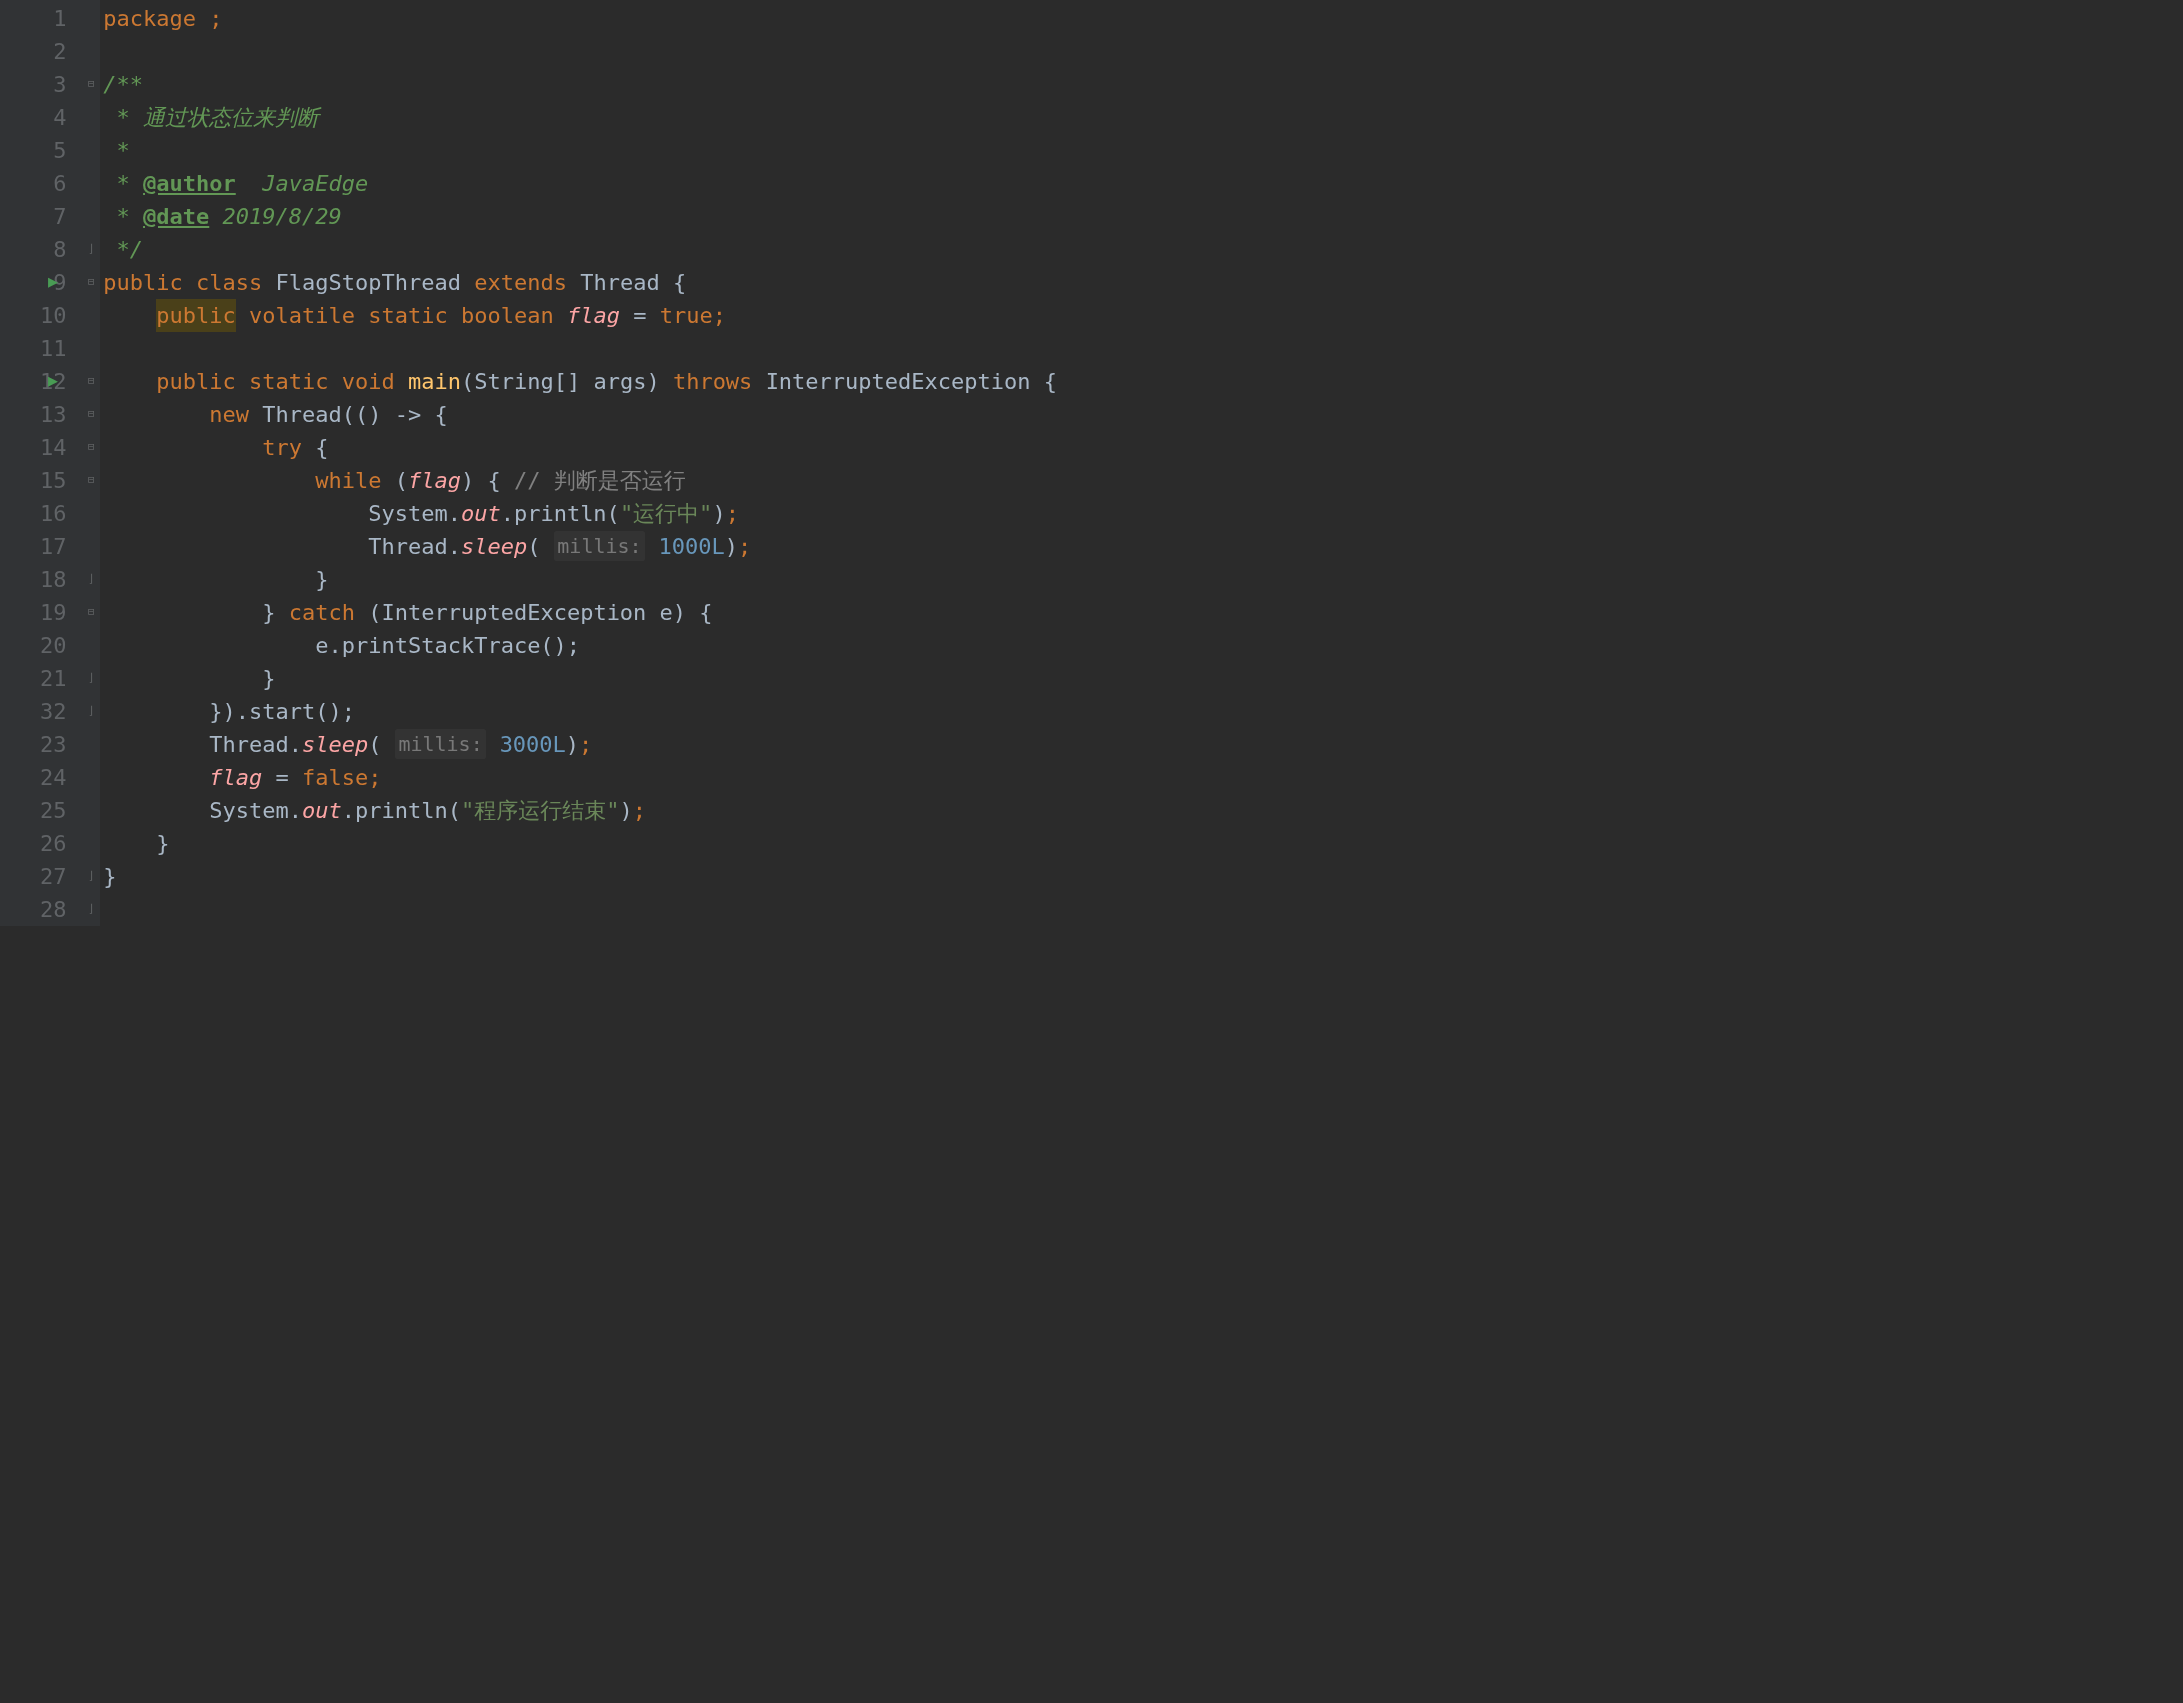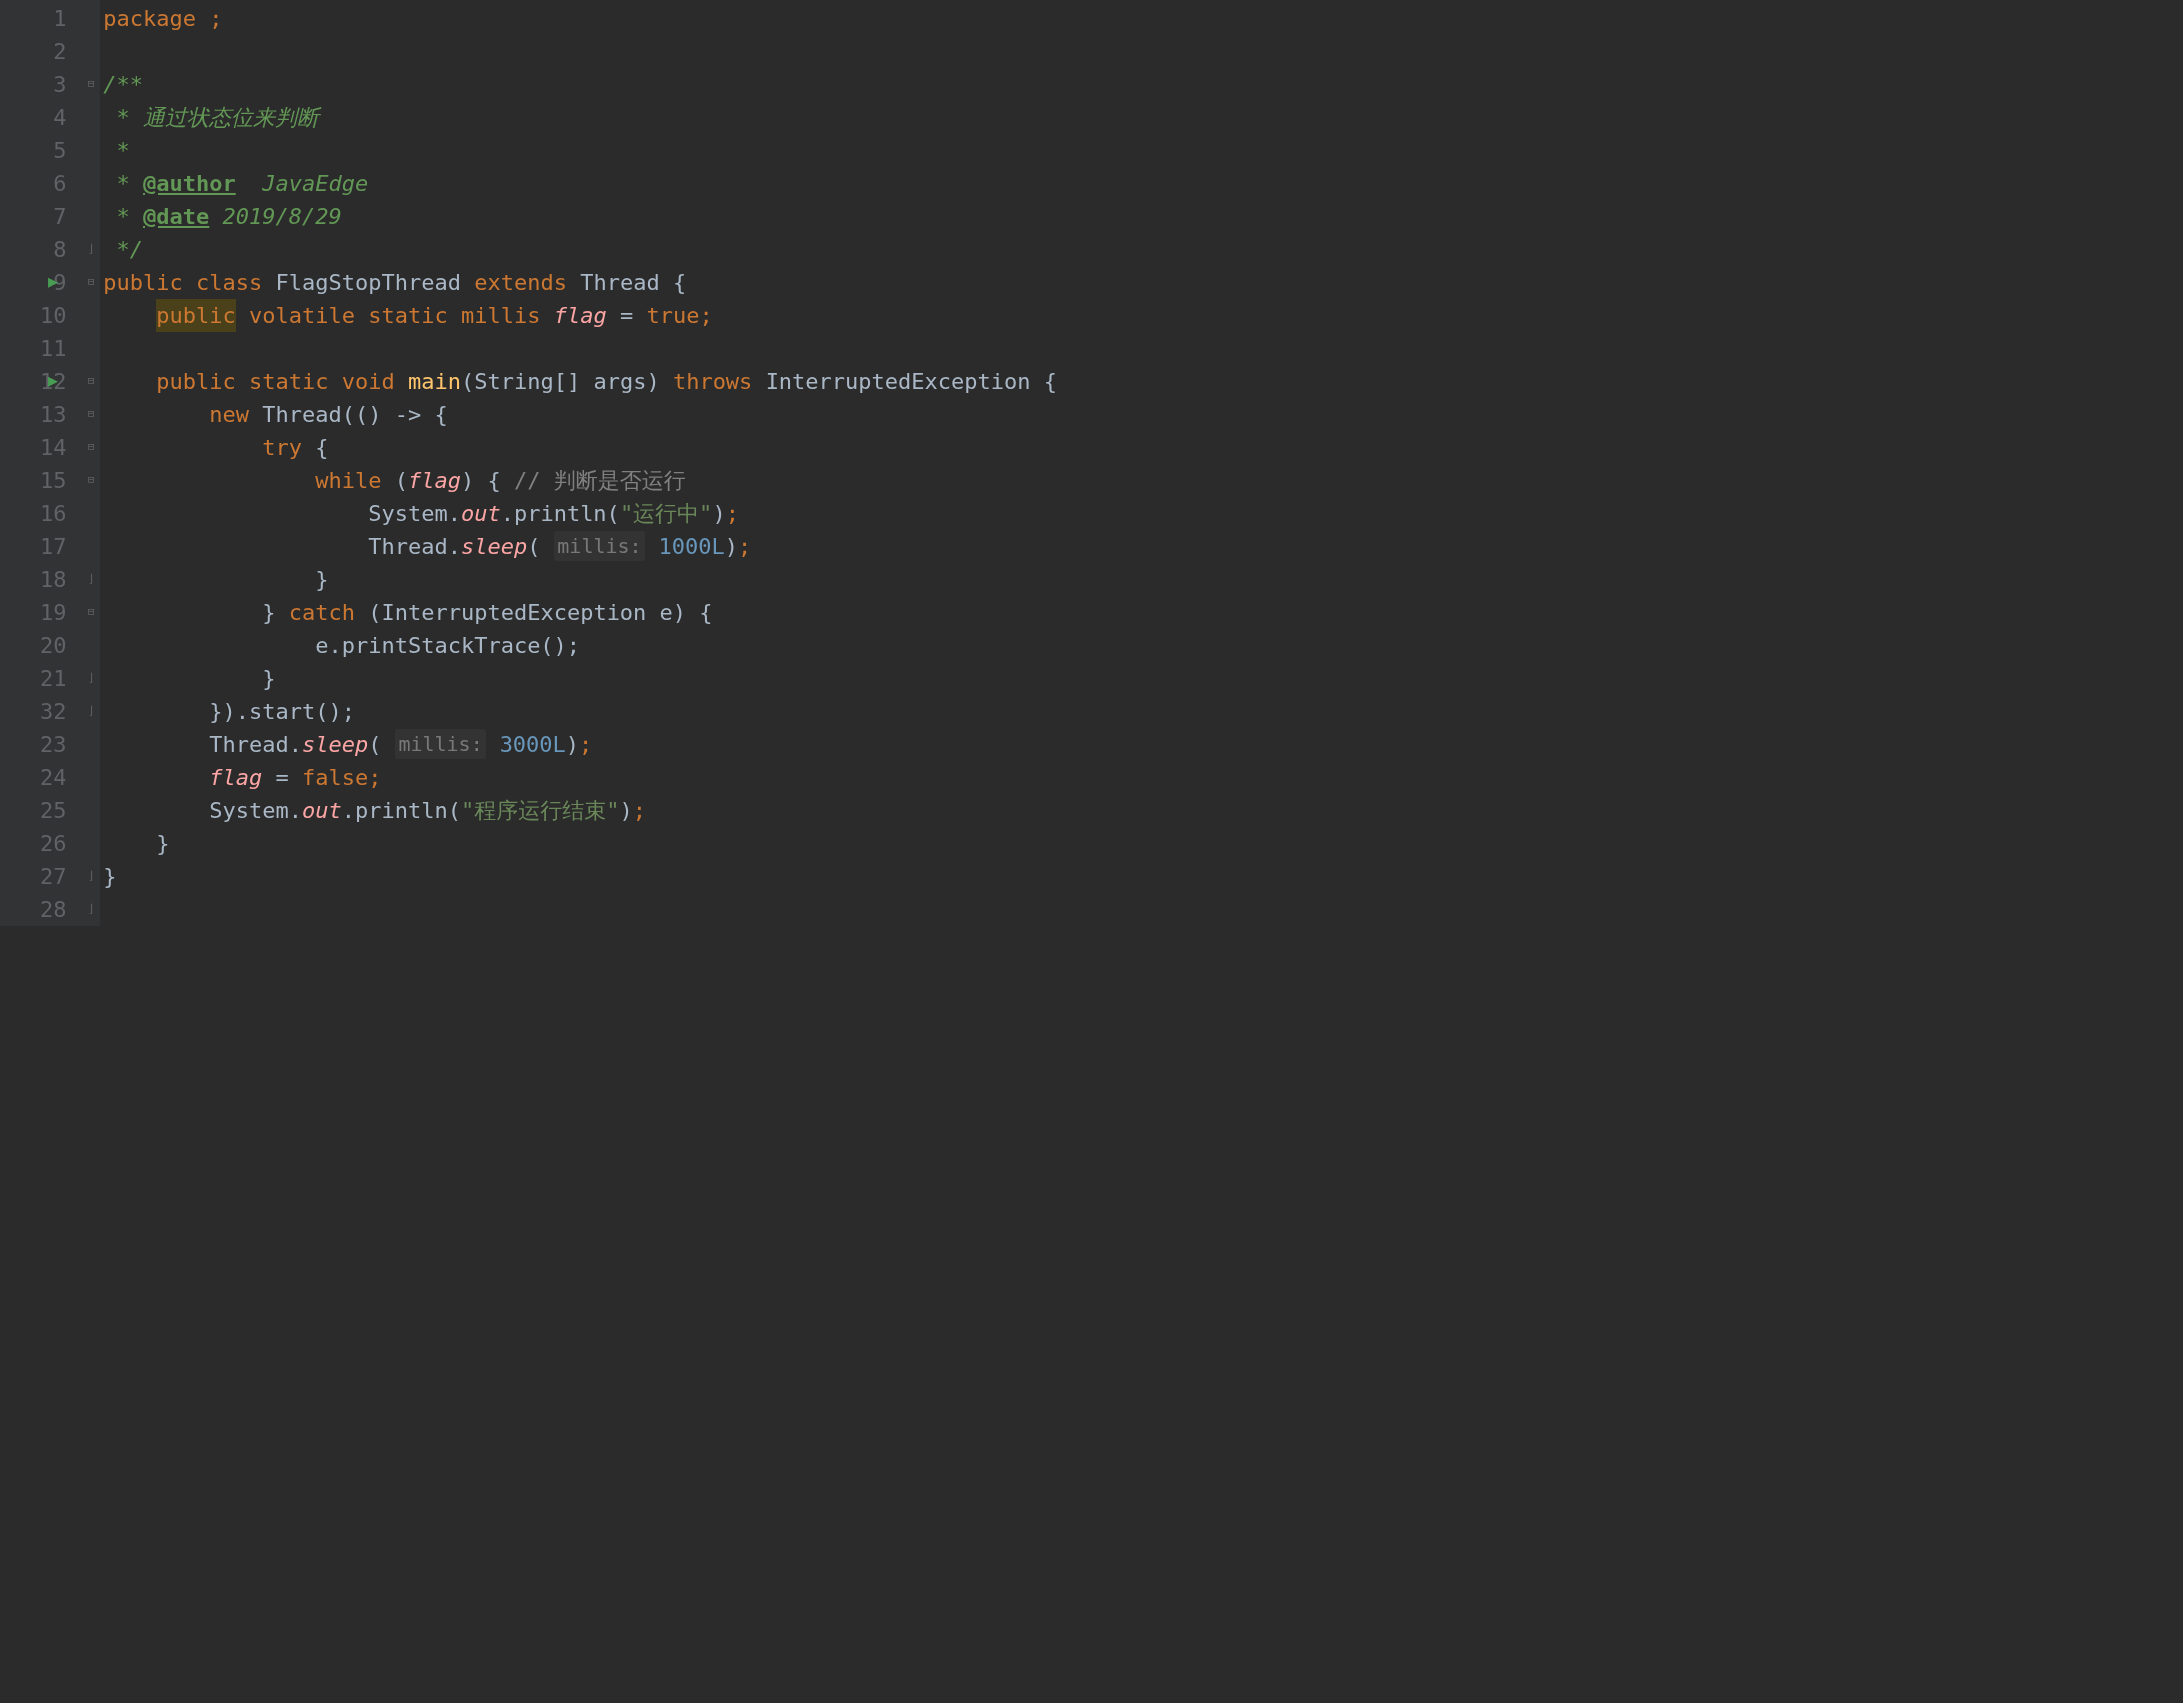--- a/index.html
+++ b/index.html
@@ -220,21 +220,21 @@
 <div class="editor">
   <div class="code-line"><span class="kw-orange">package</span><span class="text-gray"> </span><span class="kw-orange">;</span></div>
   <div class="code-line"></div>
   <div class="code-line"><span class="comment-green">/**</span></div>
   <div class="code-line"><span class="comment-green"> * </span><span class="comment-green">通过状态位来判断</span></div>
   <div class="code-line"><span class="comment-green"> *</span></div>
   <div class="code-line"><span class="comment-green"> * </span><span class="comment-tag">@author</span><span class="comment-green">  JavaEdge</span></div>
   <div class="code-line"><span class="comment-green"> * </span><span class="comment-tag">@date</span><span class="comment-green"> 2019/8/29</span></div>
   <div class="code-line"><span class="comment-green"> */</span></div>
   <div class="code-line"><span class="kw-orange">public</span><span> </span><span class="kw-orange">class</span><span> </span><span class="text-gray">FlagStopThread</span><span> </span><span class="kw-orange">extends</span><span> </span><span class="text-gray">Thread</span><span> </span><span class="text-gray">{</span></div>
-  <div class="code-line"><span>    </span><span class="highlight-public">public</span><span> </span><span class="kw-orange">volatile</span><span> </span><span class="kw-orange">static</span><span> </span><span class="kw-orange">millis</span><span> </span><span class="kw-purple">flag</span><span class="text-gray"> = </span><span class="kw-orange">true</span><span class="kw-orange">;</span></div>
+  <div class="code-line"><span>    </span><span class="highlight-public">public</span><span> </span><span class="kw-orange">volatile</span><span> </span><span class="kw-orange">static</span><span> </span><span class="kw-orange">boolean</span><span> </span><span class="kw-purple">flag</span><span class="text-gray"> = </span><span class="kw-orange">true</span><span class="kw-orange">;</span></div>
   <div class="code-line"></div>
   <div class="code-line"><span>    </span><span class="kw-orange">public</span><span> </span><span class="kw-orange">static</span><span> </span><span class="kw-orange">void</span><span> </span><span class="text-yellow">main</span><span class="text-gray">(String[] args)</span><span> </span><span class="kw-orange">throws</span><span> </span><span class="text-gray">InterruptedException</span><span class="text-gray"> {</span></div>
   <div class="code-line"><span>        </span><span class="kw-orange">new</span><span class="text-gray"> Thread(() -&gt; {</span></div>
   <div class="code-line"><span>            </span><span class="kw-orange">try</span><span class="text-gray"> {</span></div>
   <div class="code-line"><span>                </span><span class="kw-orange">while</span><span class="text-gray"> (</span><span class="kw-purple">flag</span><span class="text-gray">) { </span><span class="comment-gray">// 判断是否运行</span></div>
   <div class="code-line"><span>                    </span><span class="text-gray">System.</span><span class="kw-purple">out</span><span class="text-gray">.println(</span><span class="string-green">"运行中"</span><span class="text-gray">)</span><span class="kw-orange">;</span></div>
   <div class="code-line"><span>                    </span><span class="text-gray">Thread.</span><span class="kw-purple">sleep</span><span class="text-gray">( </span><span class="param-hint">millis:</span><span> </span><span class="number-blue">1000L</span><span class="text-gray">)</span><span class="kw-orange">;</span></div>
   <div class="code-line"><span>                </span><span class="text-gray">}</span></div>
   <div class="code-line"><span>            </span><span class="text-gray">} </span><span class="kw-orange">catch</span><span class="text-gray"> (InterruptedException e) {</span></div>
   <div class="code-line"><span>                </span><span class="text-gray">e.printStackTrace();</span></div>

